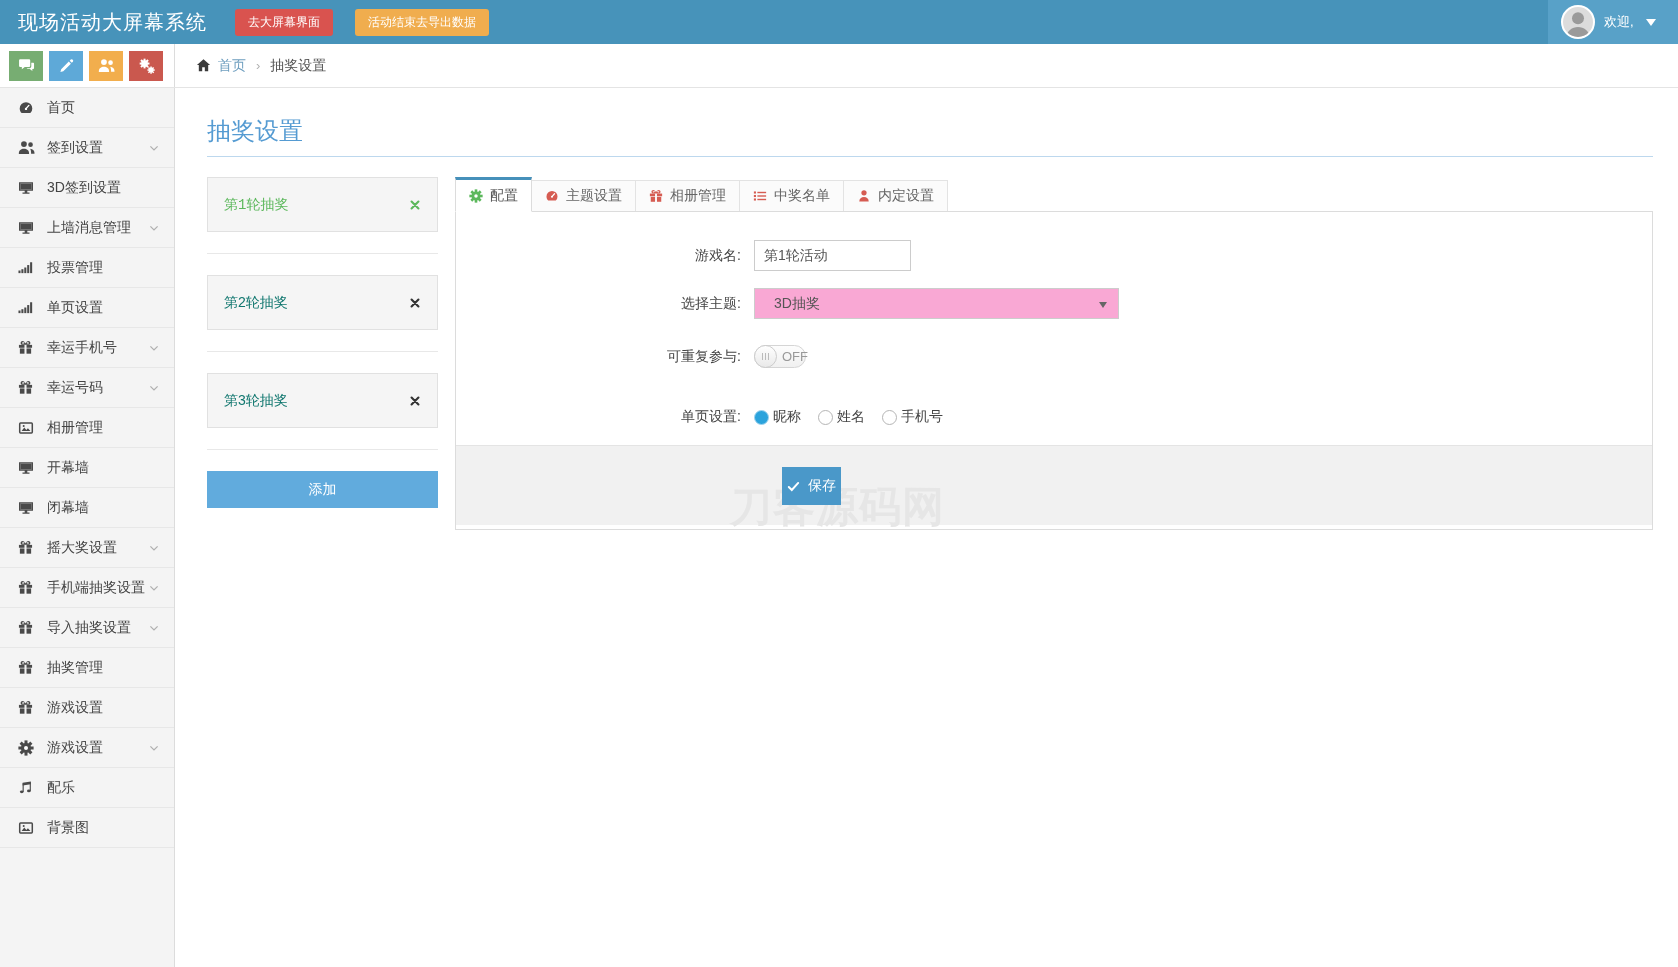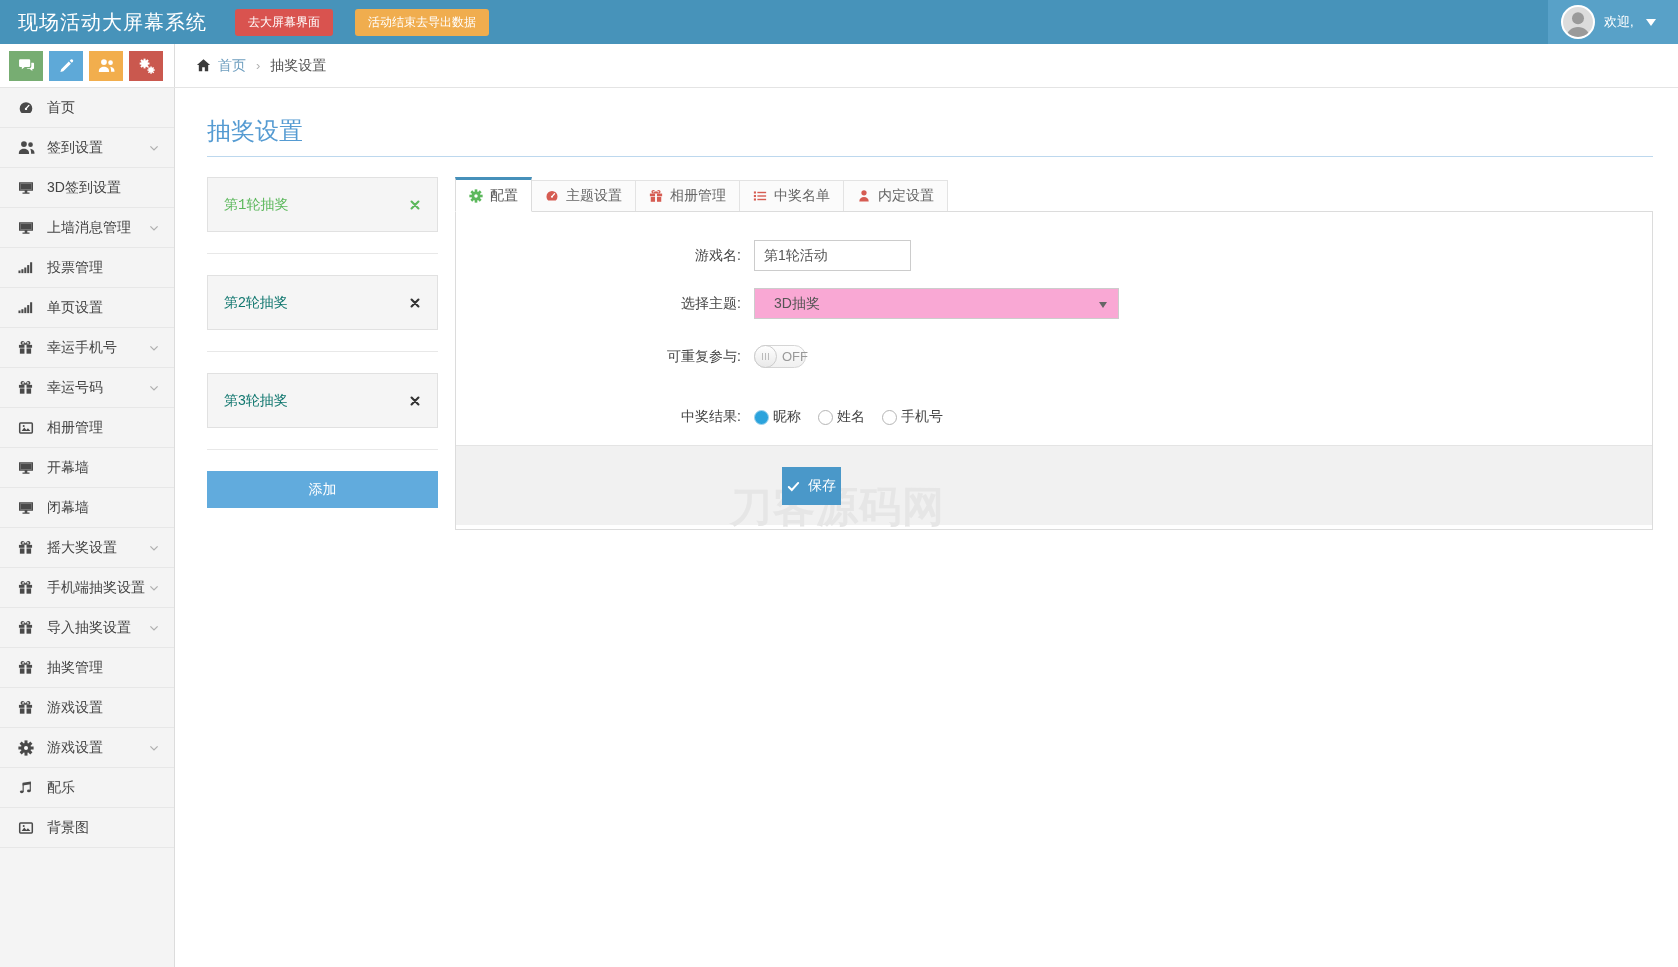--- a/index.html
+++ b/index.html
@@ -556,21 +556,21 @@
             <div class="toggle">
               <span class="knob">
                   <i></i>
                   <i></i>
                   <i></i>
                 </span>
               <span class="toggle-state">OFF</span>
             </div>
           </div>
           <div class="frow r4">
-            <label class="flabel">中奖结果:</label>
+            <label class="flabel">单页设置:</label>
             <div class="radios">
               <span class="radio checked">
                 <span class="rdot"></span>
                 <span>昵称</span>
               </span>
               <span class="radio">
                 <span class="rdot"></span>
                 <span>姓名</span>
               </span>
               <span class="radio">

